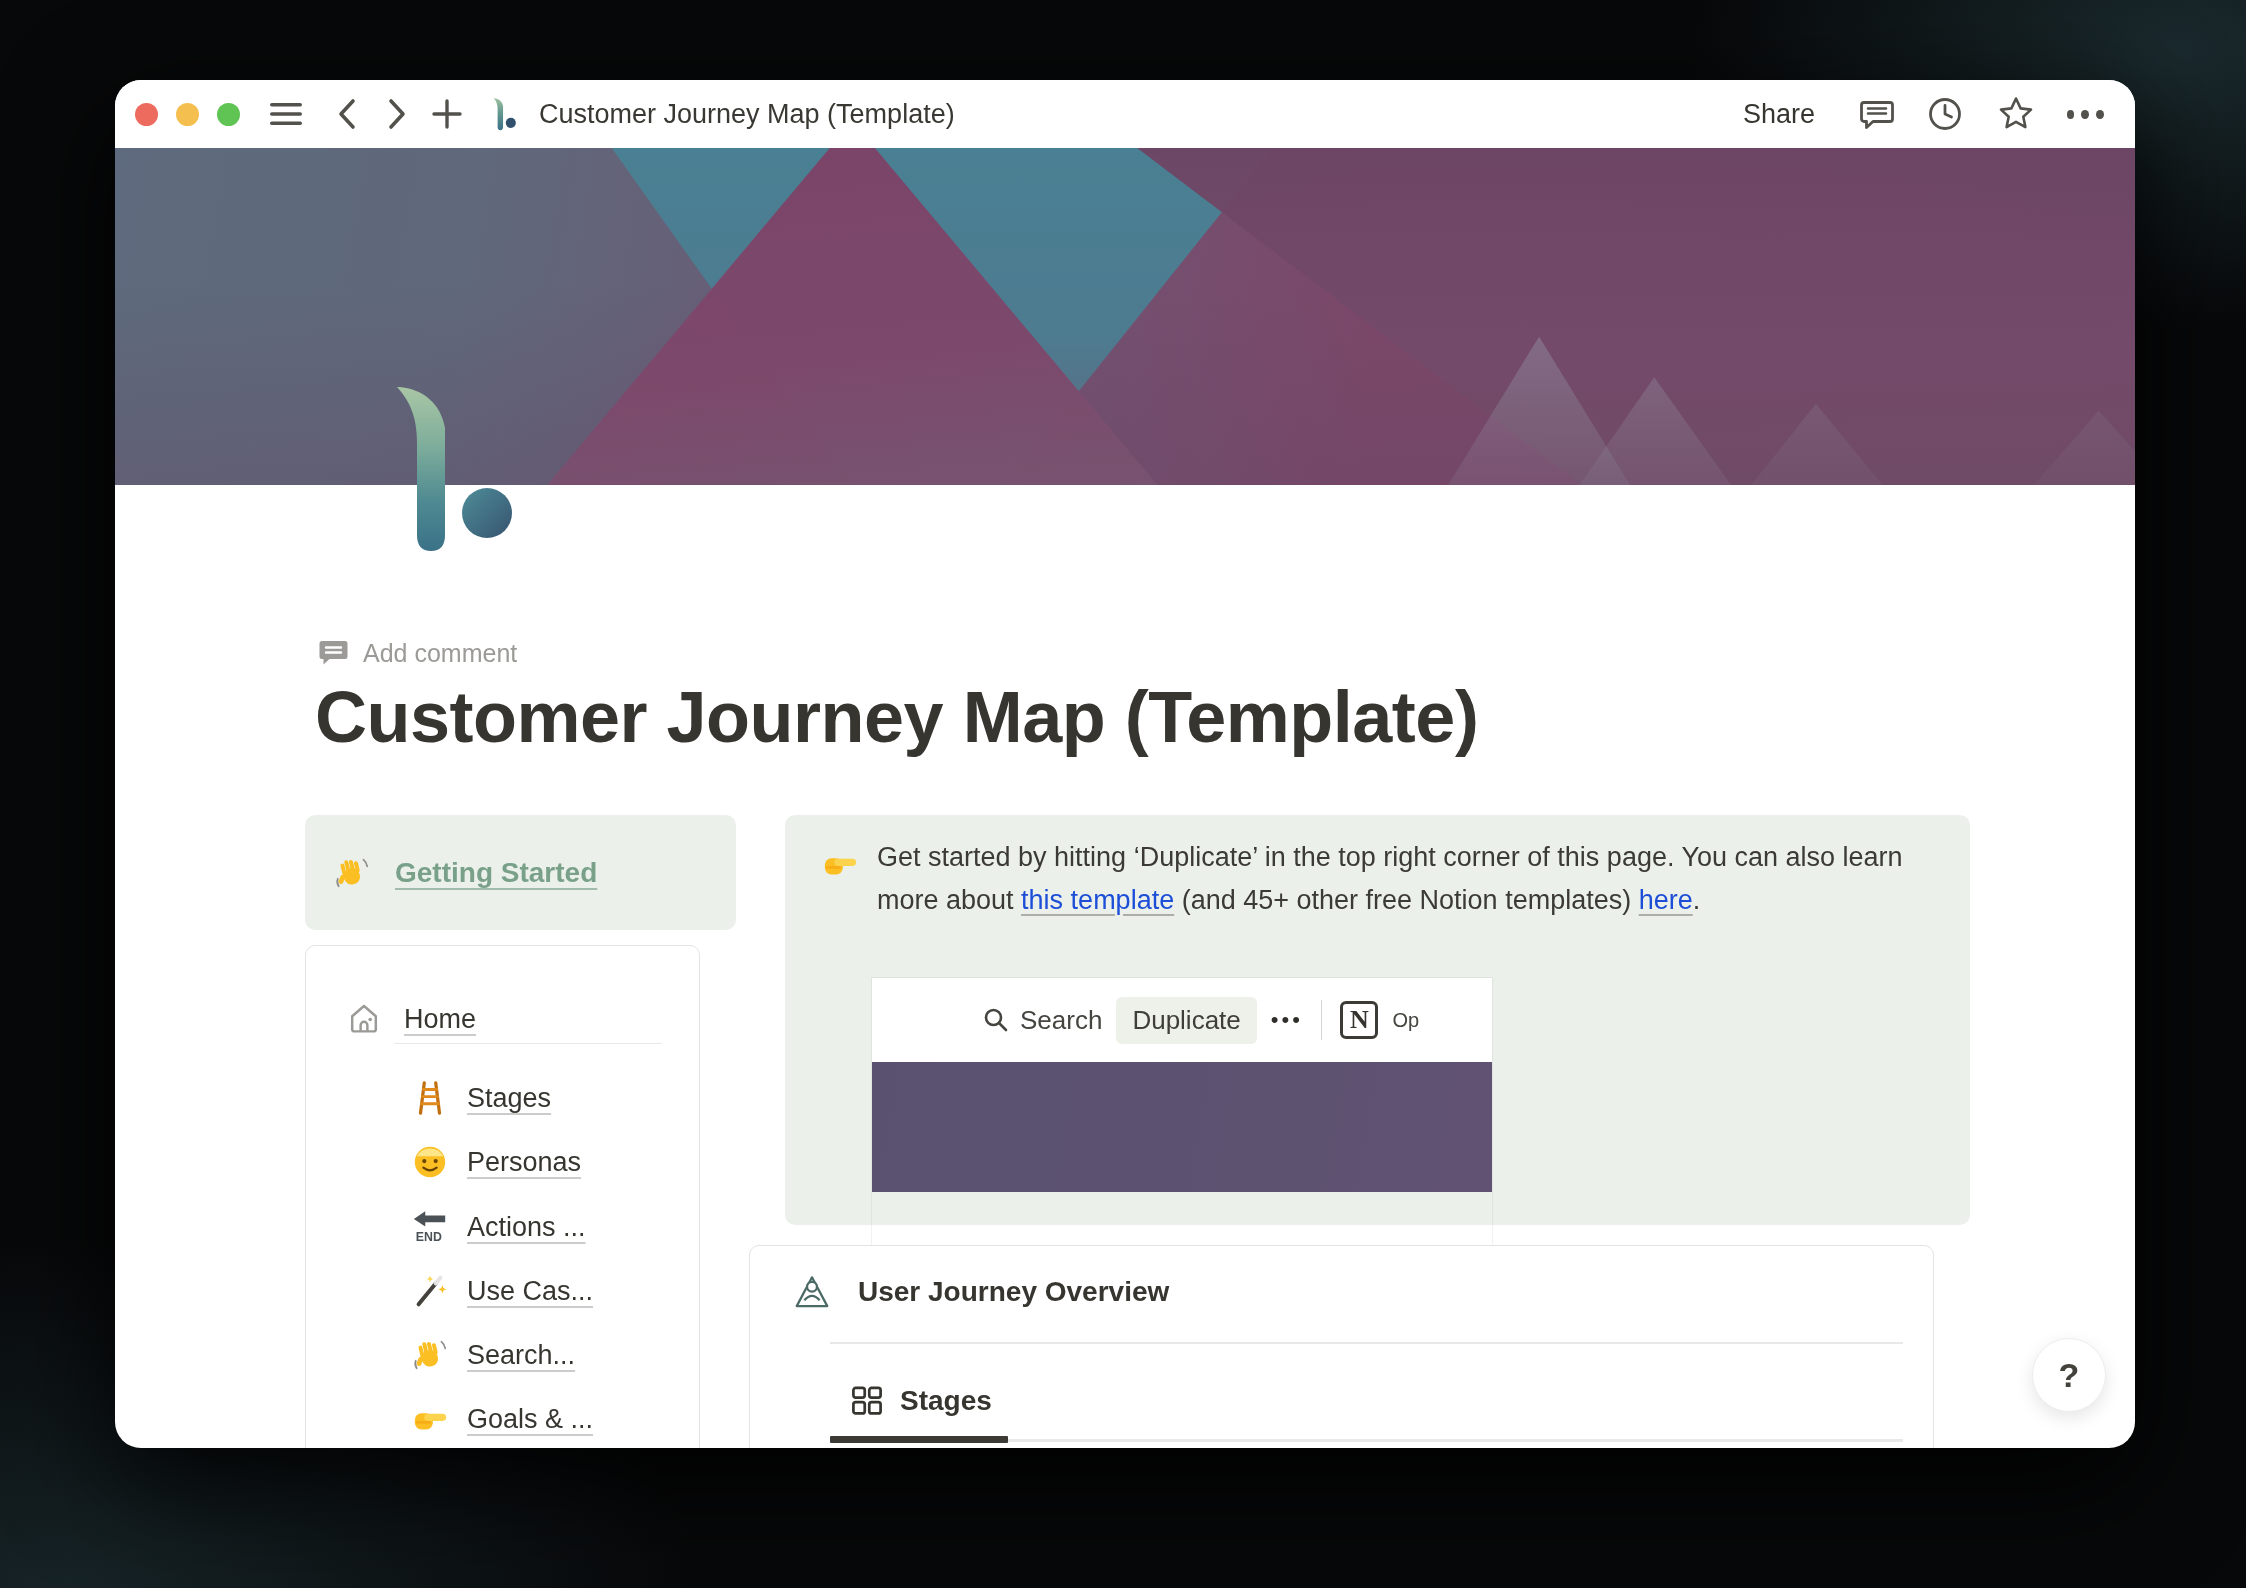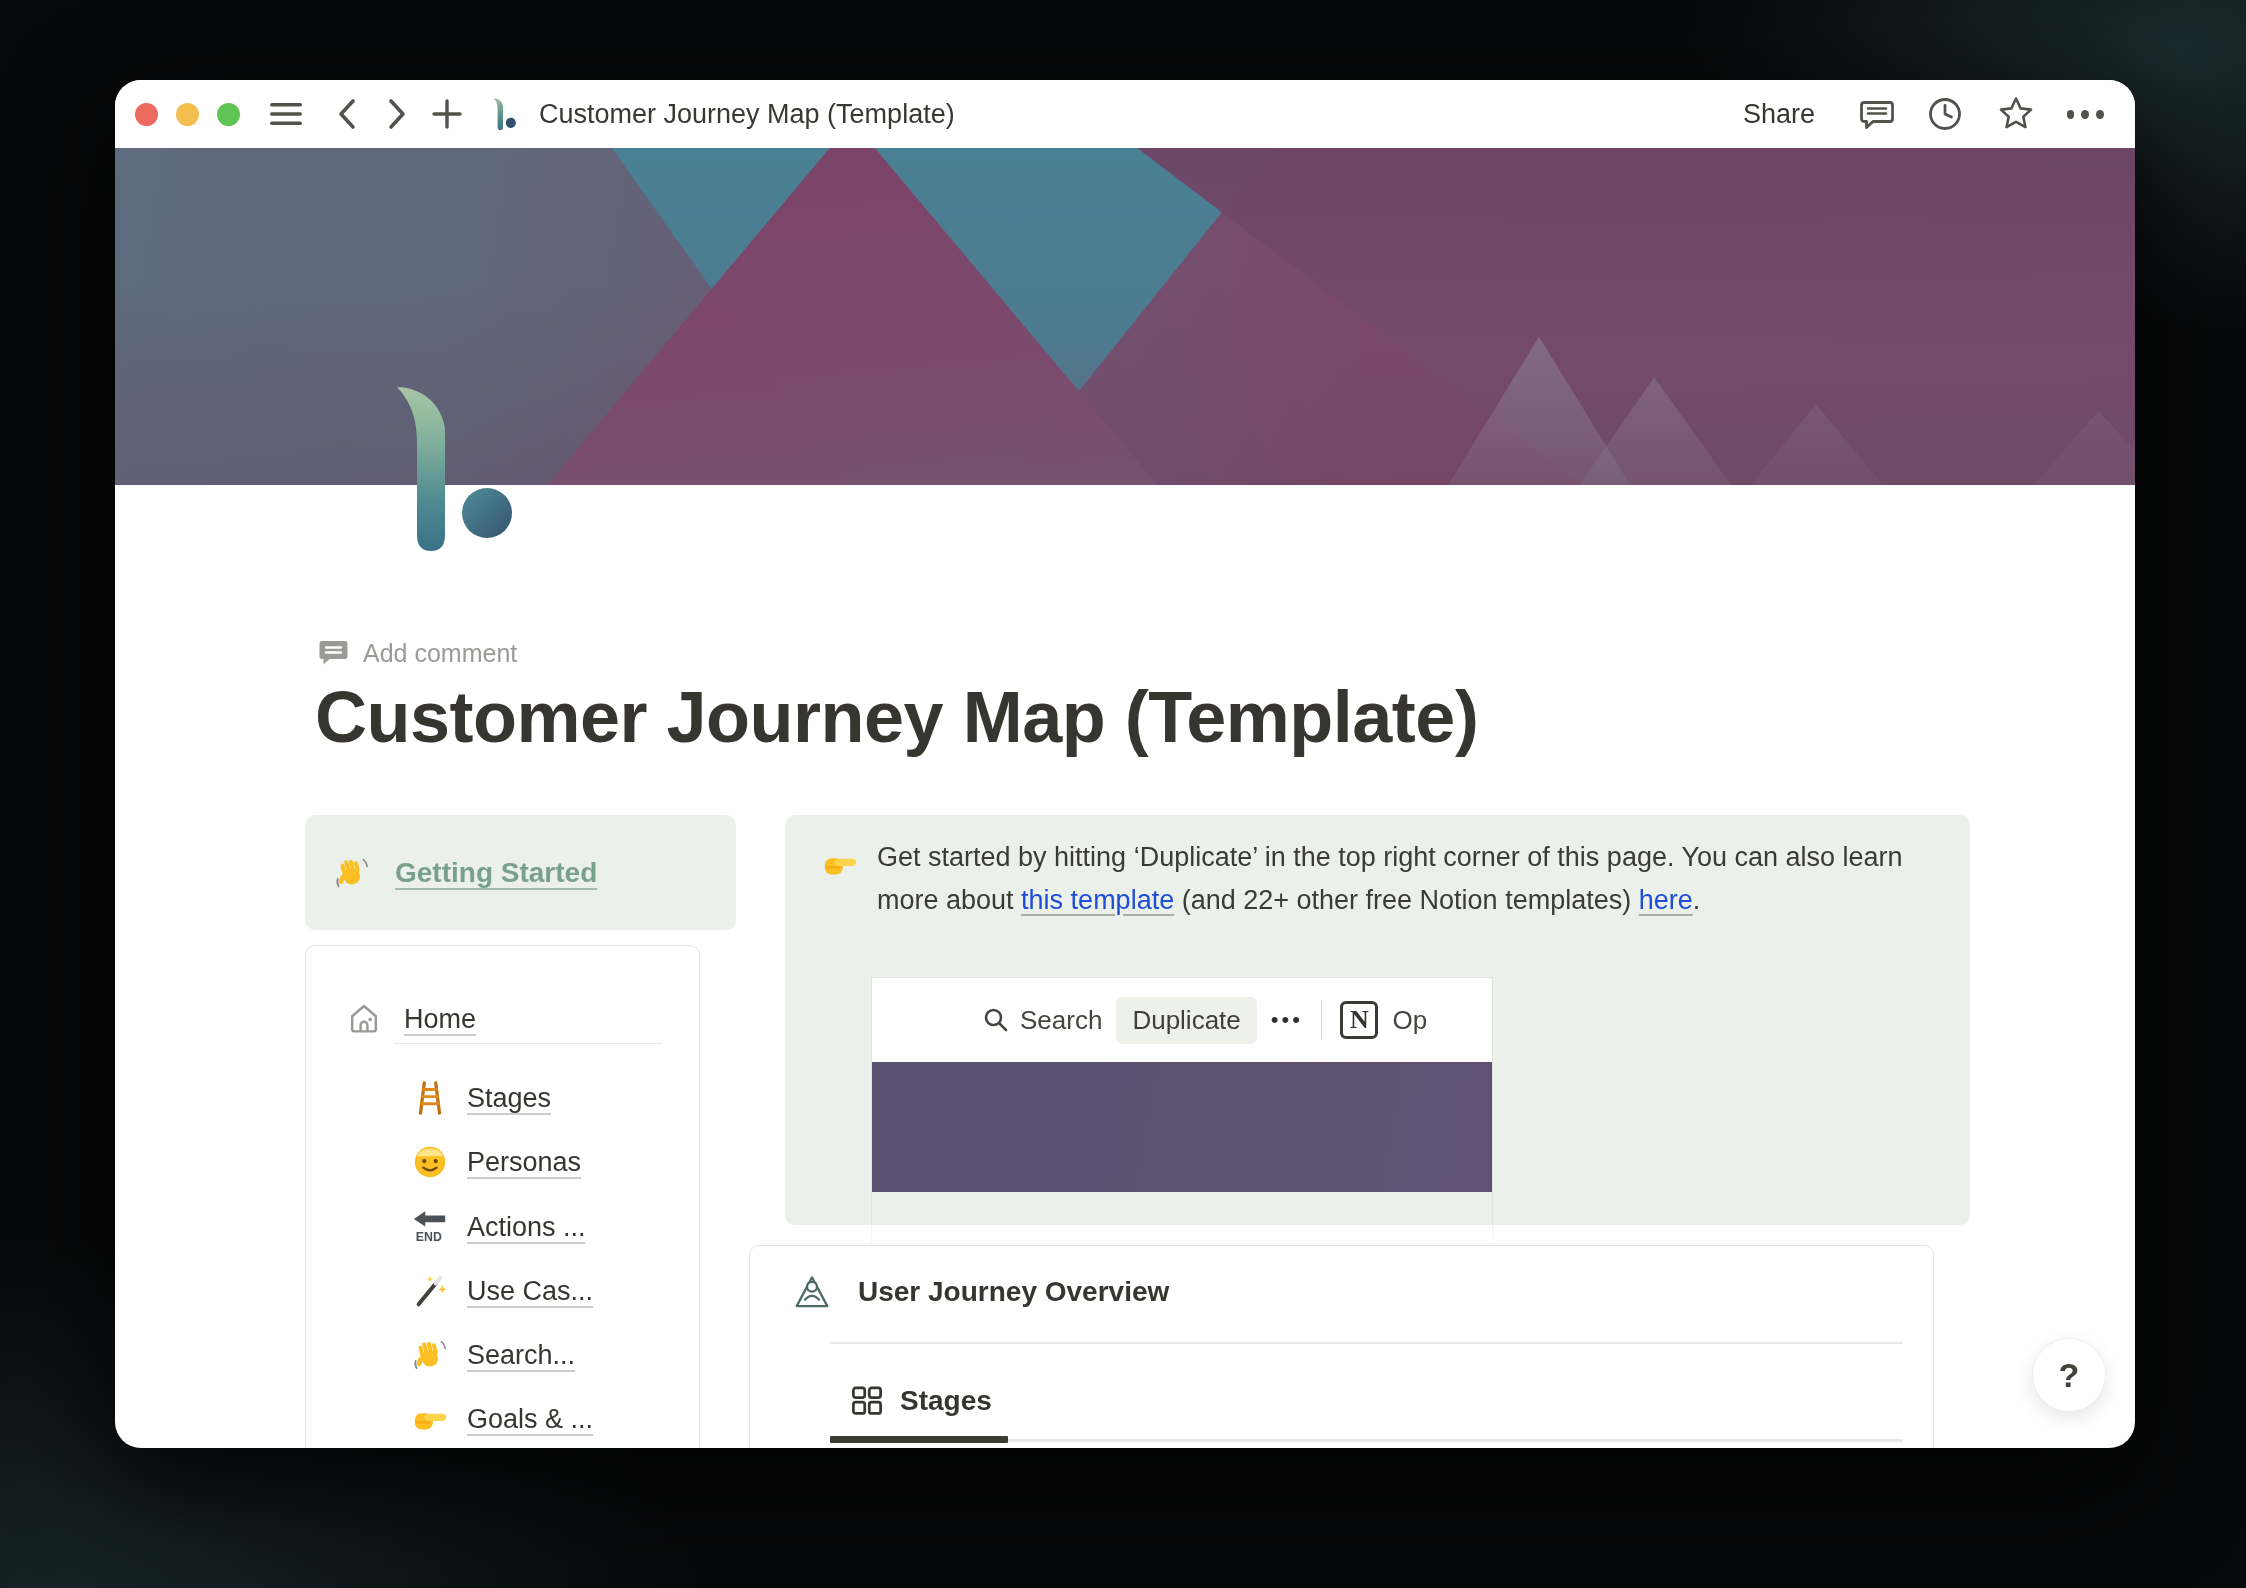--- a/index.html
+++ b/index.html
@@ -68,21 +68,21 @@
   .rc-text a{ color:#1d4ed8; text-decoration:underline; text-decoration-color:rgba(55,53,47,.35); text-underline-offset:5px; cursor:pointer; }
   .embed{ position:absolute; left:87px; top:163px; width:620px; height:274px; overflow:hidden; box-shadow:0 0 0 1px rgba(0,0,0,.05); cursor:pointer; }
   .embed .bar{ position:absolute; left:0; top:0; width:100%; height:84px; background:#fff; }
   .embed .purple{ position:absolute; left:0; top:84px; width:100%; height:130px; background:linear-gradient(100deg,#5a5070 0%,#5d5270 60%,#615273 100%); }
   .em-row{ position:absolute; left:110px; top:0; height:84px; display:flex; align-items:center; gap:14px; }
   .em-search{ display:flex; align-items:center; gap:10px; font-size:26px; color:#45443f; }
   .em-dup{ background:#eef0ea; border-radius:6px; padding:8px 16px; font-size:26px; color:#3f3e38; }
   .em-dots{ font-size:22px; letter-spacing:3px; color:#2f2e2a; }
   .em-divider{ width:1.5px; height:40px; background:#d6d5d2; margin:0 4px; }
   .em-n{ width:38px; height:38px; border:3px solid #3b3a35; border-radius:6px; display:flex; align-items:center; justify-content:center; font-family:"Liberation Serif","DejaVu Serif",serif; font-weight:700; font-size:26px; color:#34332e; }
-  .em-op{ font-size:26px; color:#45443f; white-space:nowrap; }
+  .em-op{ font-size:20px; color:#45443f; white-space:nowrap; }
   .ovcard{ position:absolute; left:634px; top:1165px; width:1185px; height:240px; background:#fff; border:1.5px solid #e4e3e0; border-radius:10px; }
   .ov-head{ position:absolute; left:42px; top:26px; display:flex; align-items:center; gap:26px; }
   .ov-title{ font-size:28px; font-weight:700; color:#37352f; }
   .ov-div{ position:absolute; left:80px; top:96px; width:1073px; border-top:2px solid #e9e8e6; }
   .ov-tab{ position:absolute; left:100px; top:138px; display:flex; align-items:center; gap:16px; cursor:pointer; }
   .ov-tab .lbl{ font-size:28px; font-weight:700; color:#37352f; }
   .ov-bar-active{ position:absolute; left:80px; top:190px; width:178px; height:7px; background:#3b3a34; border-radius:1px; }
   .ov-bar-rest{ position:absolute; left:258px; top:193px; width:895px; height:2.5px; background:#e9e8e6; }
   .help{ position:absolute; left:1917px; top:1258px; width:74px; height:74px; background:#fff; border:1.5px solid #ededeb; border-radius:50%; box-shadow:0 6px 18px rgba(0,0,0,.10); display:flex; align-items:center; justify-content:center; font-size:34px; font-weight:700; color:#44423c; cursor:pointer; z-index:6; }
   svg{ display:block; }
@@ -286,21 +286,21 @@
   </div>
 
   <div class="rcallout callout-green">
     <div class="rc-emoji">
       <svg width="38" height="38" viewBox="0 0 40 40">
         <rect x="4" y="14" width="19" height="17" rx="7" fill="#fbbf24"></rect>
         <rect x="14" y="14.5" width="23" height="7.5" rx="3.75" fill="#fcd34d"></rect>
         <rect x="5" y="22" width="16" height="3" rx="1.5" fill="#f59e0b" opacity=".55"></rect>
       </svg>
     </div>
-    <div class="rc-text"><span>Get started by hitting ‘Duplicate’ in the top right corner of this page. You can also learn more about </span><a>this template</a><span> (and 22+ other free Notion templates) </span><a>here</a><span>.</span></div>
+    <div class="rc-text"><span>Get started by hitting ‘Duplicate’ in the top right corner of this page. You can also learn more about </span><a>this template</a><span> (and 45+ other free Notion templates) </span><a>here</a><span>.</span></div>
 
     <div class="embed">
       <div class="bar">
         <div class="em-row">
           <div class="em-search">
             <svg width="28" height="28" viewBox="0 0 28 28">
                 <circle cx="11.5" cy="11.5" r="7.5" fill="none" stroke="#45443f" stroke-width="2.6"></circle>
                 <path d="M17 17 L24 24" stroke="#45443f" stroke-width="2.6" stroke-linecap="round"></path>
               </svg>
             <span>Search</span>

